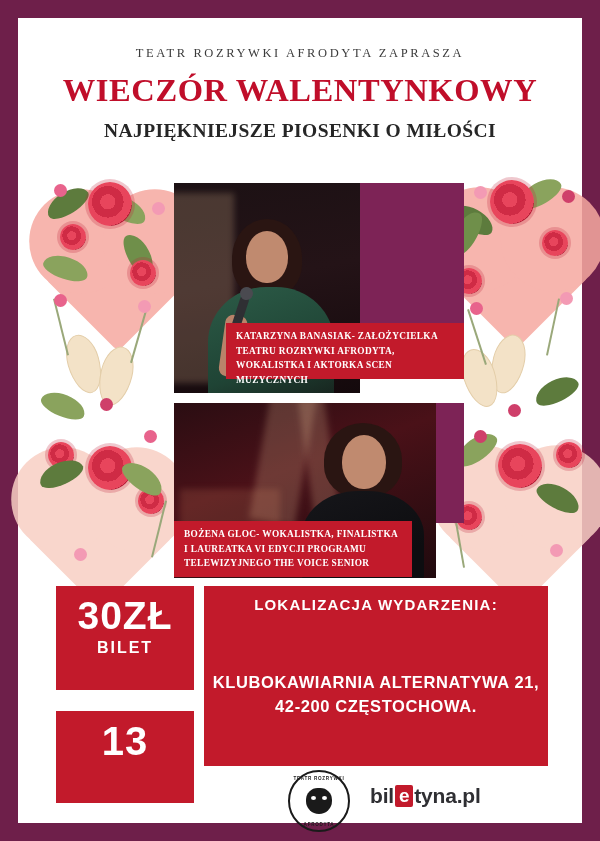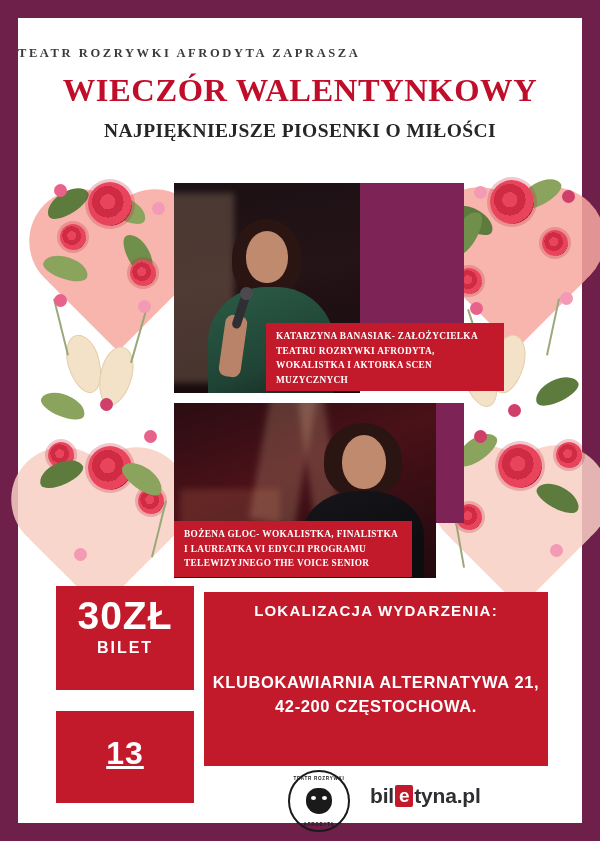--- a/index.html
+++ b/index.html
@@ -31,26 +31,26 @@
     background: #ffffff;
     box-sizing: border-box;
   }
 
   
   .kicker {
     position: absolute;
     top: 28px;
     left: 0;
     width: 100%;
-    text-align: left;
+    text-align: center;
     font-size: 12.5px;
     letter-spacing: 2.6px;
     color: #3b3b3b;
     font-family: "Liberation Serif", serif;
-    font-weight: 700;
+    font-weight: 400;
   }
   .title {
     position: absolute;
     top: 54px;
     left: 0;
     width: 100%;
     text-align: center;
     font-size: 32.5px;
     letter-spacing: 0.6px;
     color: #c00e2a;
@@ -228,21 +228,21 @@
     color: #ffffff;
     font-family: "Liberation Serif", serif;
     font-weight: 700;
     font-size: 9.3px;
     letter-spacing: .35px;
     line-height: 14.5px;
     padding: 6px 8px 7px 10px;
     box-sizing: border-box;
     text-transform: uppercase;
   }
-  .cap1 { left: 208px; top: 305px; width: 238px; height: 68px; margin-left: 40px; }
+  .cap1 { left: 208px; top: 305px; width: 238px; height: 56px; }
   .cap2 { left: 156px; top: 503px; width: 238px; height: 56px; }
 
   
   .price-box {
     position: absolute;
     left: 38px;
     top: 568px;
     width: 138px;
     height: 104px;
     background: #c21a2b;
@@ -282,25 +282,24 @@
     width: 138px;
     height: 92px;
     background: #c21a2b;
     color: #fff;
     text-align: center;
     box-sizing: border-box;
   }
   .date-day {
     font-family: "Liberation Sans", sans-serif;
     font-weight: 700;
-    font-size: 32px;
+    font-size: 40px;
     line-height: 52px;
     letter-spacing: 1px;
-    padding-top: 16px;
-    text-decoration: underline;
+    padding-top: 4px;
   }
   .date-month {
     font-family: "Liberation Sans", sans-serif;
     font-weight: 700;
     font-size: 18px;
     letter-spacing: 2.4px;
     line-height: 22px;
   }
 
   .loc-head {
@@ -312,21 +311,20 @@
     background: #c21a2b;
     color: #fff;
     display: flex;
     align-items: center;
     justify-content: center;
     font-family: "Liberation Sans", sans-serif;
     font-weight: 700;
     font-size: 15px;
     letter-spacing: 1.2px;
     box-sizing: border-box;
-    margin-top: 6px;
   }
   .loc-body {
     position: absolute;
     left: 186px;
     top: 604px;
     width: 344px;
     height: 144px;
     background: #c21a2b;
     color: #fff;
     box-sizing: border-box;

